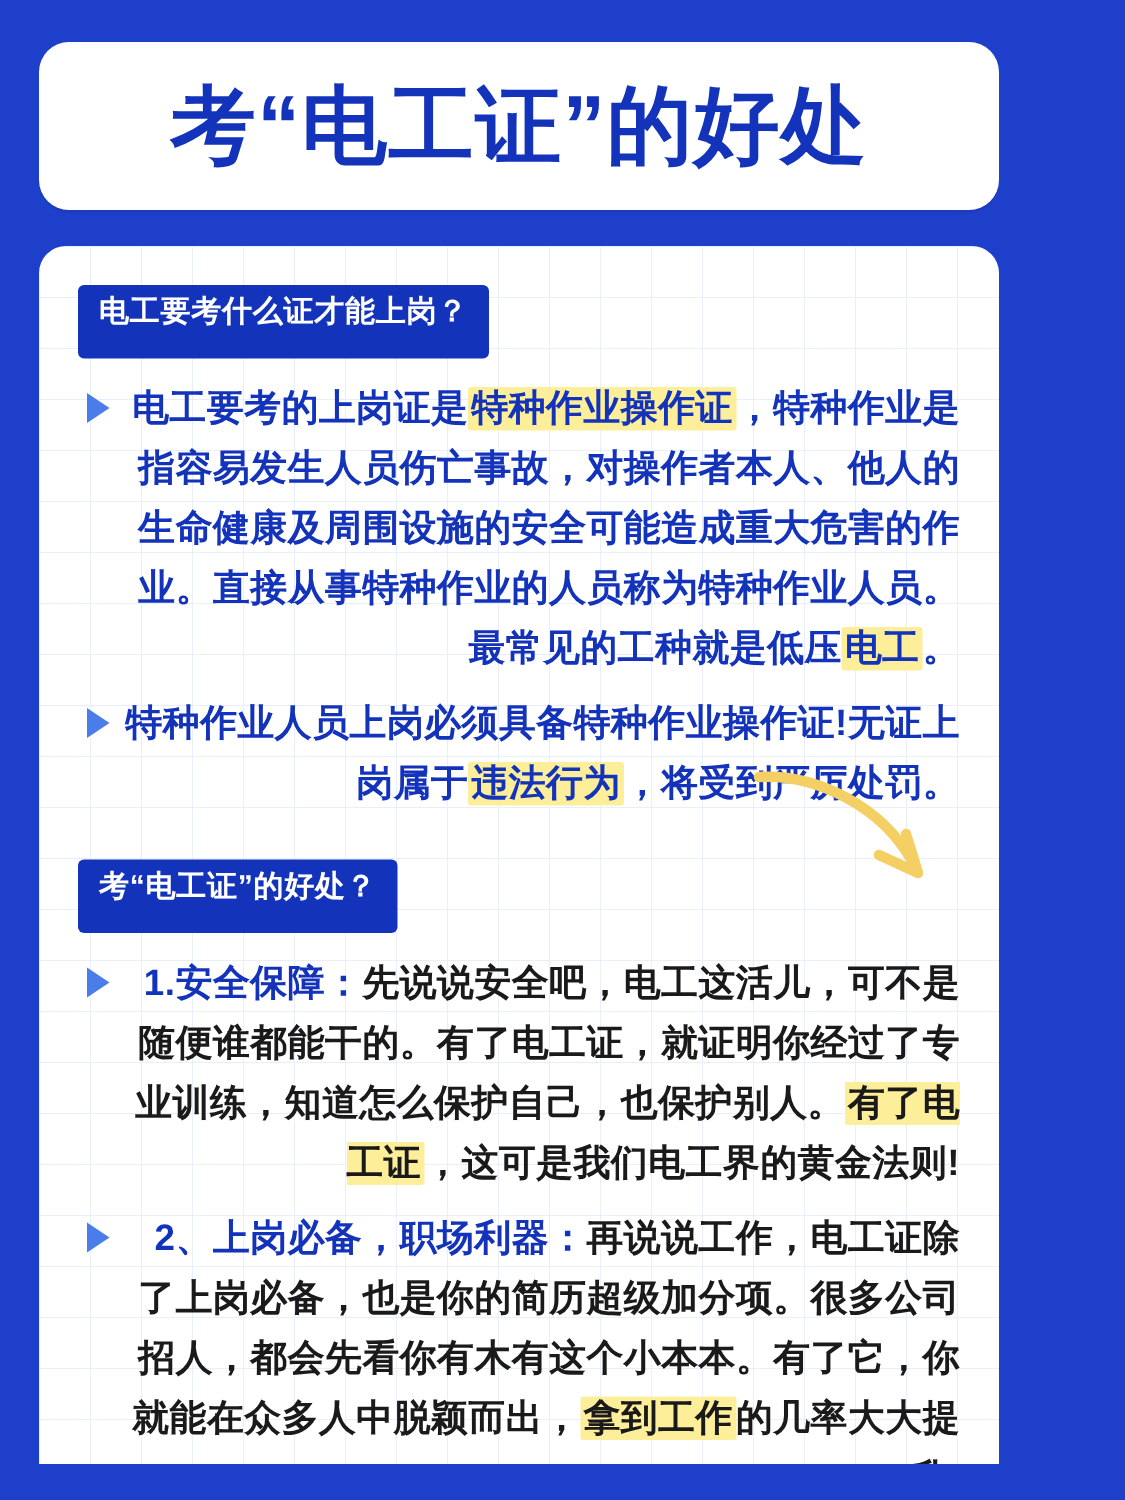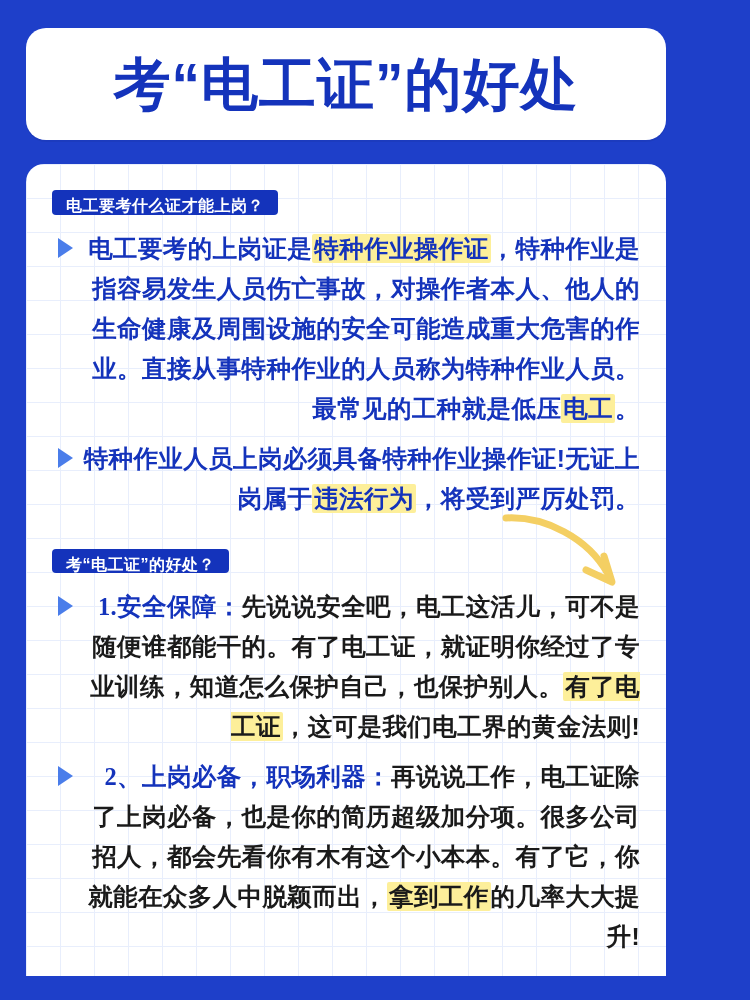--- a/index.html
+++ b/index.html
@@ -54,23 +54,23 @@
     background-image:
       linear-gradient(to right, #e8eefc 1px, transparent 1px),
       linear-gradient(to bottom, #e8eefc 1px, transparent 1px);
     background-size: 34px 34px;
   }
   
   .sec-head {
     display: inline-block;
     background: #1433bb;
     color: #ffffff;
-    font-size: 16px;
+    font-size: 20px;
     font-weight: bold;
-    padding: 7px 14px 0 14px;
+    padding: 7px 14px 20px 14px;
     border-radius: 4px;
     letter-spacing: 0.5px;
     line-height: 1.1;
     margin: 0 4px 14px 0;
   }
   .sec-head.second {
     margin-top: 20px;
   }
   
   .bullet-row {
@@ -93,21 +93,21 @@
     line-height: 40px;
     letter-spacing: 0.4px;
     font-weight: bold;
     font-family: "Liberation Sans", sans-serif;
     text-align: right;
   }
   .blue { color: #1433bb; }
   .dark { color: #1a1a1a; font-weight: bold; }
   .hl-blue { background: #fdef9a; color: #1433bb; padding: 1px 2px; border-radius: 2px;}
   .hl-dark { background: #fdef9a; color: #1a1a1a; padding: 1px 2px; border-radius: 2px;}
-  .lead { color: #1433bb; font-weight: bold; font-family: Liberation Serif, serif; }
+  .lead { color: #1433bb; font-weight: bold; }
   
   .arrow {
     position: absolute;
     right: 36px;
     top: 348px;
     width: 130px;
     height: 90px;
     pointer-events: none;
   }
 </style>

